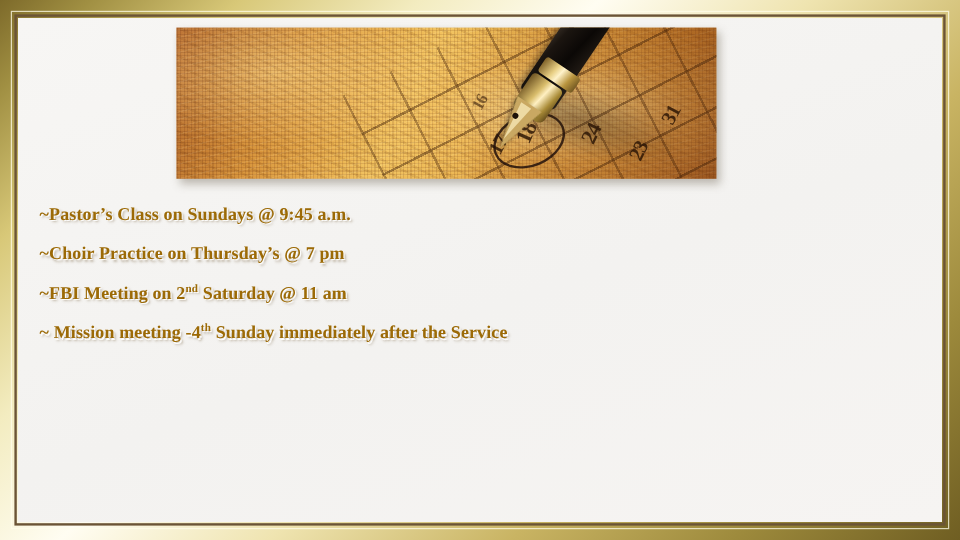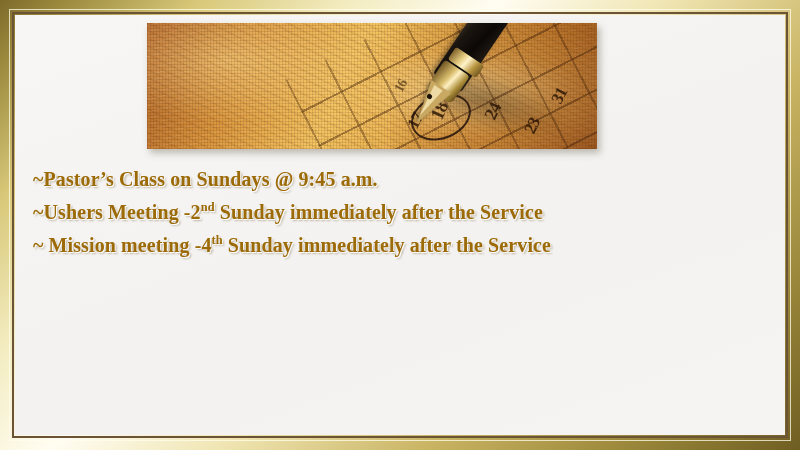--- a/index.html
+++ b/index.html
@@ -271,21 +271,21 @@
   
   .event-list {
     position: absolute;
     left: 18px;
     top: 148px;
     right: 10px;
   }
   .event-line {
     font-family: "Liberation Serif", serif;
     font-weight: bold;
-    font-size: 20px;
+    font-size: 15px;
     line-height: 33px;
     color: #9c6a06;
     white-space: nowrap;
     text-shadow: 1px 1px 0 rgba(255,255,255,0.9), 2px 2px 2px rgba(130,110,80,0.45);
     letter-spacing: 0.1px;
   }
   .event-line sup {
     font-size: 0.62em;
     vertical-align: super;
     line-height: 0;
@@ -323,22 +323,23 @@
         <div class="pen-band"></div>
         <div class="pen-nib"></div>
         <div class="pen-nib-hl"></div>
         <div class="pen-nib-dot"></div>
 
       </div>
     </div>
 
     <div class="event-list">
       <div class="event-line">~Pastor’s Class on Sundays @ 9:45 a.m.</div>
-
-
-      <div class="event-line"><span>~Ushers Meeting -2</span><sup>nd</sup><span> Sunday immediately after the Service</span></div>
+      <div class="event-line">~Choir Practice on Thursday’s @ 7 pm</div>
+
+      <div class="event-line"><span>~FBI Meeting on 2</span><sup>nd</sup><span> Saturday @ 11 am</span></div>
+
 
 
       <div class="event-line"><span>~ Mission meeting -4</span><sup>th</sup><span> Sunday immediately after the Service</span></div>
     </div>
 
   </div>
 </div>
 
 </body></html>

